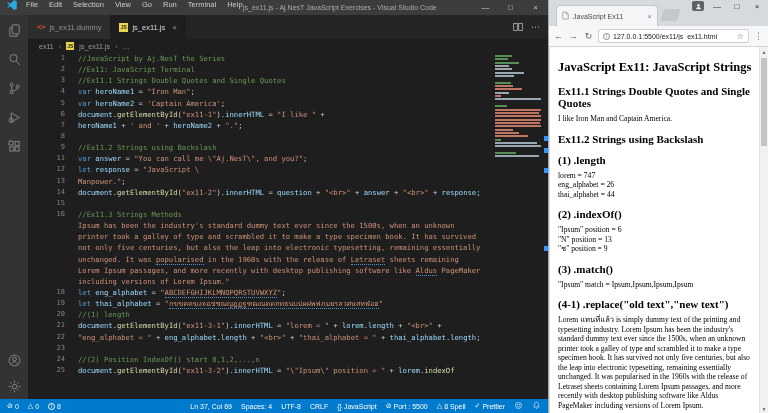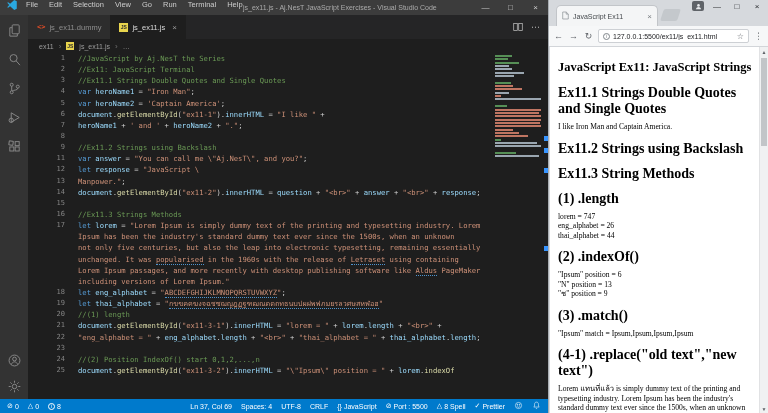--- a/index.html
+++ b/index.html
@@ -79,21 +79,21 @@
   .omnibox { flex:1; min-width:0; height:14px; background:#ffffff; border:1px solid #cdd0d4;
     border-radius:2px; display:flex; align-items:center; gap:3px; padding:0 4px;
     font-size:7px; color:#202124; }
   .ci-info { flex:none; width:7px; height:7px; border:0.8px solid #80868b; border-radius:50%;
     color:#80868b; font-size:5px; display:flex; align-items:center; justify-content:center; }
   .url { flex:1; overflow:hidden; white-space:nowrap; }
   .star { color:#5f6368; font-size:8px; }
   .c-content { position:absolute; left:1px; top:47px; right:9px; bottom:0; background:#ffffff;
     padding:5px 5px 0 8px; overflow:hidden; font-family:"Liberation Serif",serif; color:#000; }
   .c-content h1 { font-size:12.5px; margin:8px 0 10px; font-weight:bold; }
-  .sec-h { font-size:14px; font-weight:bold; margin:9px 0 5px; }
+  .sec-h { font-size:11px; font-weight:bold; margin:9px 0 5px; }
   .sec-p { font-size:7.6px; line-height:9.5px; }
   .c-scroll { position:absolute; right:0; top:47px; bottom:0; width:9px; background:#f0f1f2;
     border-left:1px solid #e1e2e4; }
   .sc-btn { position:absolute; left:0; width:8px; height:9px; color:#5f6368; font-size:5px;
     display:flex; align-items:center; justify-content:center; }
   .sc-thumb { position:absolute; left:1px; right:1px; top:11px; height:88px; background:#c2c5c8; }
 </style>
 </head>
 <body>
 
@@ -218,24 +218,24 @@
               <div class="row"><span class="num">6</span><span class="ct"><span class="tk-vr">document</span><span class="tk-pl">.</span><span class="tk-fn">getElementById</span><span class="tk-pl">(</span><span class="tk-st">"ex11-1"</span><span class="tk-pl">).</span><span class="tk-pr">innerHTML</span><span class="tk-pl"> = </span><span class="tk-st">"I like "</span><span class="tk-pl"> +</span></span></div>
               <div class="row"><span class="num">7</span><span class="ct"><span class="tk-vr">heroName1</span><span class="tk-pl"> + </span><span class="tk-st">' and '</span><span class="tk-pl"> + </span><span class="tk-vr">heroName2</span><span class="tk-pl"> + </span><span class="tk-st">"."</span><span class="tk-pl">;</span></span></div>
               <div class="row"><span class="num">8</span><span class="ct"></span></div>
               <div class="row"><span class="num">9</span><span class="ct"><span class="tk-cm">//Ex11.2 Strings using Backslash</span></span></div>
               <div class="row"><span class="num">11</span><span class="ct"><span class="tk-kw">var </span><span class="tk-vr">answer</span><span class="tk-pl"> = </span><span class="tk-st">"You can call me \"Aj.NesT\", and you?"</span><span class="tk-pl">;</span></span></div>
               <div class="row"><span class="num">12</span><span class="ct"><span class="tk-kw">let </span><span class="tk-vr">response</span><span class="tk-pl"> = </span><span class="tk-st">"JavaScript \</span></span></div>
               <div class="row"><span class="num">13</span><span class="ct"><span class="tk-st">Manpower."</span><span class="tk-pl">;</span></span></div>
               <div class="row"><span class="num">14</span><span class="ct"><span class="tk-vr">document</span><span class="tk-pl">.</span><span class="tk-fn">getElementById</span><span class="tk-pl">(</span><span class="tk-st">"ex11-2"</span><span class="tk-pl">).</span><span class="tk-pr">innerHTML</span><span class="tk-pl"> = </span><span class="tk-vr">question</span><span class="tk-pl"> + </span><span class="tk-st">"&lt;br&gt;"</span><span class="tk-pl"> + </span><span class="tk-vr">answer</span><span class="tk-pl"> + </span><span class="tk-st">"&lt;br&gt;"</span><span class="tk-pl"> + </span><span class="tk-vr">response</span><span class="tk-pl">;</span></span></div>
               <div class="row"><span class="num">15</span><span class="ct"></span></div>
               <div class="row"><span class="num">16</span><span class="ct"><span class="tk-cm">//Ex11.3 Strings Methods</span></span></div>
-              <div class="row"><span class="num">17</span><span class="ct"><span class="tk-kw">let </span><span class="tk-vr">lorem</span><span class="tk-pl"> = </span><span class="tk-st">"Lorem Ipsum is simply dummy text of the printing and typesetting industry. Lorem</span></span></div>
               <div class="row"><span class="num"></span><span class="ct"><span class="tk-st">Ipsum has been the industry's standard dummy text ever since the 1500s, when an unknown</span></span></div>
+              <div class="row"><span class="num"></span><span class="ct"><span class="tk-st">printer took a galley of type and scrambled it to make a type specimen book. It has survived</span></span></div>
               <div class="row"><span class="num"></span><span class="ct"><span class="tk-st">not only five centuries, but also the leap into electronic typesetting, remaining essentially</span></span></div>
-              <div class="row"><span class="num"></span><span class="ct"><span class="tk-st">unchanged. It was </span><span class="tk-sq">popularised</span><span class="tk-st"> in the 1960s with the release of </span><span class="tk-sq">Letraset</span><span class="tk-st"> using containing</span></span></div>
+              <div class="row"><span class="num"></span><span class="ct"><span class="tk-st">unchanged. It was </span><span class="tk-sq">popularised</span><span class="tk-st"> in the 1960s with the release of </span><span class="tk-sq">Letraset</span><span class="tk-st"> sheets remaining</span></span></div>
               <div class="row"><span class="num"></span><span class="ct"><span class="tk-st">Lorem Ipsum passages, and more recently with desktop publishing software like </span><span class="tk-sq">Aldus</span><span class="tk-st"> PageMaker</span></span></div>
               <div class="row"><span class="num"></span><span class="ct"><span class="tk-st">including versions of Lorem Ipsum."</span></span></div>
               <div class="row"><span class="num">18</span><span class="ct"><span class="tk-kw">let </span><span class="tk-vr">eng_alphabet</span><span class="tk-pl"> = </span><span class="tk-st">"</span><span class="tk-sq">ABCDEFGHIJKLMNOPQRSTUVWXYZ</span><span class="tk-st">"</span><span class="tk-pl">;</span></span></div>
               <div class="row"><span class="num">19</span><span class="ct"><span class="tk-kw">let </span><span class="tk-vr">thai_alphabet</span><span class="tk-pl"> = </span><span class="tk-st">"</span><span class="tk-sq">กขฃคฅฆงจฉชซฌญฎฏฐฑฒณดตถทธนบปผฝพฟภมยรลวศษสหฬอฮ</span><span class="tk-st">"</span></span></div>
               <div class="row"><span class="num">20</span><span class="ct"><span class="tk-cm">//(1) length</span></span></div>
               <div class="row"><span class="num">21</span><span class="ct"><span class="tk-vr">document</span><span class="tk-pl">.</span><span class="tk-fn">getElementById</span><span class="tk-pl">(</span><span class="tk-st">"ex11-3-1"</span><span class="tk-pl">).</span><span class="tk-pr">innerHTML</span><span class="tk-pl"> = </span><span class="tk-st">"lorem = "</span><span class="tk-pl"> + </span><span class="tk-vr">lorem</span><span class="tk-pl">.</span><span class="tk-pr">length</span><span class="tk-pl"> + </span><span class="tk-st">"&lt;br&gt;"</span><span class="tk-pl"> +</span></span></div>
               <div class="row"><span class="num">22</span><span class="ct"><span class="tk-st">"eng_alphabet = "</span><span class="tk-pl"> + </span><span class="tk-vr">eng_alphabet</span><span class="tk-pl">.</span><span class="tk-pr">length</span><span class="tk-pl"> + </span><span class="tk-st">"&lt;br&gt;"</span><span class="tk-pl"> + </span><span class="tk-st">"thai_alphabet = "</span><span class="tk-pl"> + </span><span class="tk-vr">thai_alphabet</span><span class="tk-pl">.</span><span class="tk-pr">length</span><span class="tk-pl">;</span></span></div>
               <div class="row"><span class="num">23</span><span class="ct"></span></div>
               <div class="row"><span class="num">24</span><span class="ct"><span class="tk-cm">//(2) Position IndexOf() start 0,1,2,...,n</span></span></div>
               <div class="row"><span class="num">25</span><span class="ct"><span class="tk-vr">document</span><span class="tk-pl">.</span><span class="tk-fn">getElementById</span><span class="tk-pl">(</span><span class="tk-st">"ex11-3-2"</span><span class="tk-pl">).</span><span class="tk-pr">innerHTML</span><span class="tk-pl"> = </span><span class="tk-st">"\"Ipsum\" position = "</span><span class="tk-pl"> + </span><span class="tk-vr">lorem</span><span class="tk-pl">.</span><span class="tk-fn">indexOf</span></span></div>
@@ -384,21 +384,20 @@
     </div>
 
     <div class="c-content">
       <h1>JavaScript Ex11: JavaScript Strings</h1>
       <div id="sections">
           <div class="sec-h">Ex11.1 Strings Double Quotes and Single Quotes</div>
           <div class="sec-p">
             <div>I like Iron Man and Captain America.</div>
           </div>
           <div class="sec-h">Ex11.2 Strings using Backslash</div>
-          <div class="sec-h">Ex11.3 String Methods</div>
           <div class="sec-h">(1) .length</div>
           <div class="sec-p">
             <div>lorem = 747</div>
             <div>eng_alphabet = 26</div>
             <div>thai_alphabet = 44</div>
           </div>
           <div class="sec-h">(2) .indexOf()</div>
           <div class="sec-p">
             <div>"Ipsum" position = 6</div>
             <div>"N" position = 13</div>

